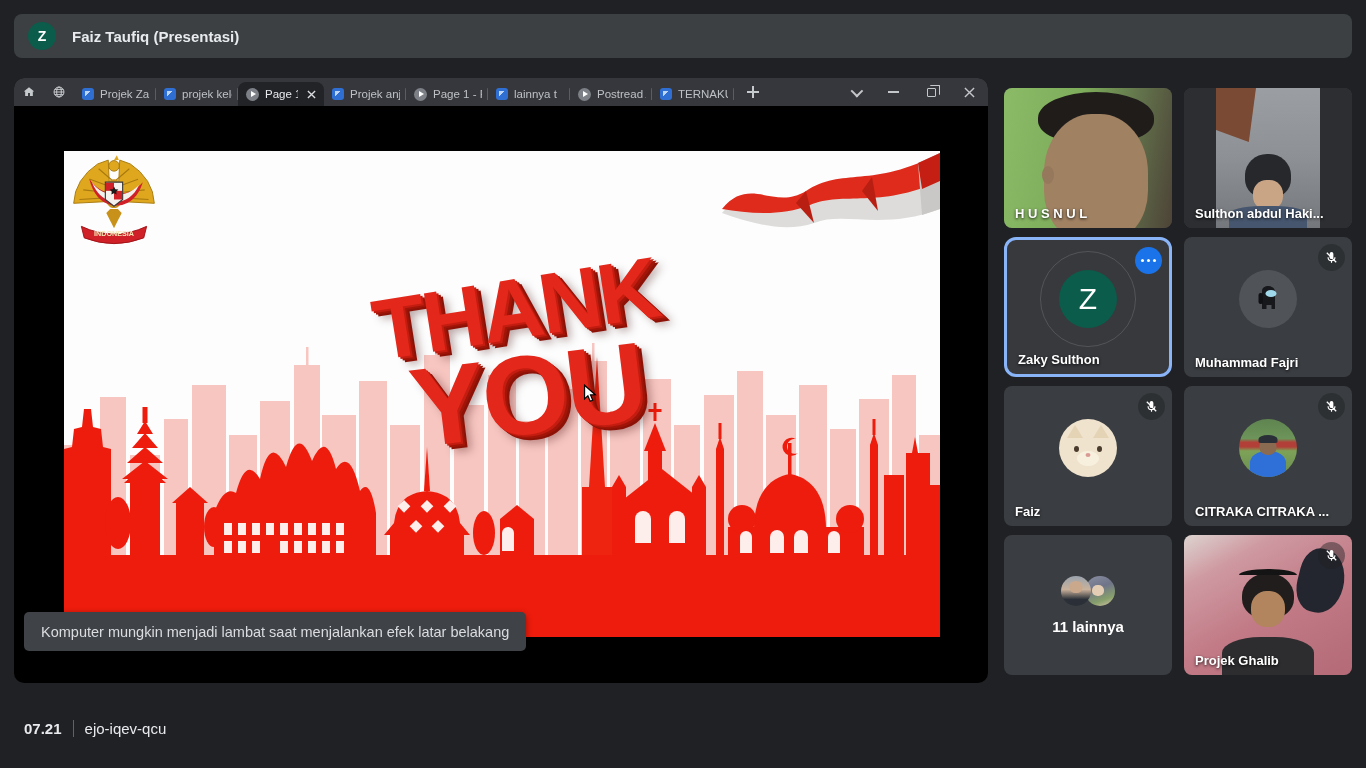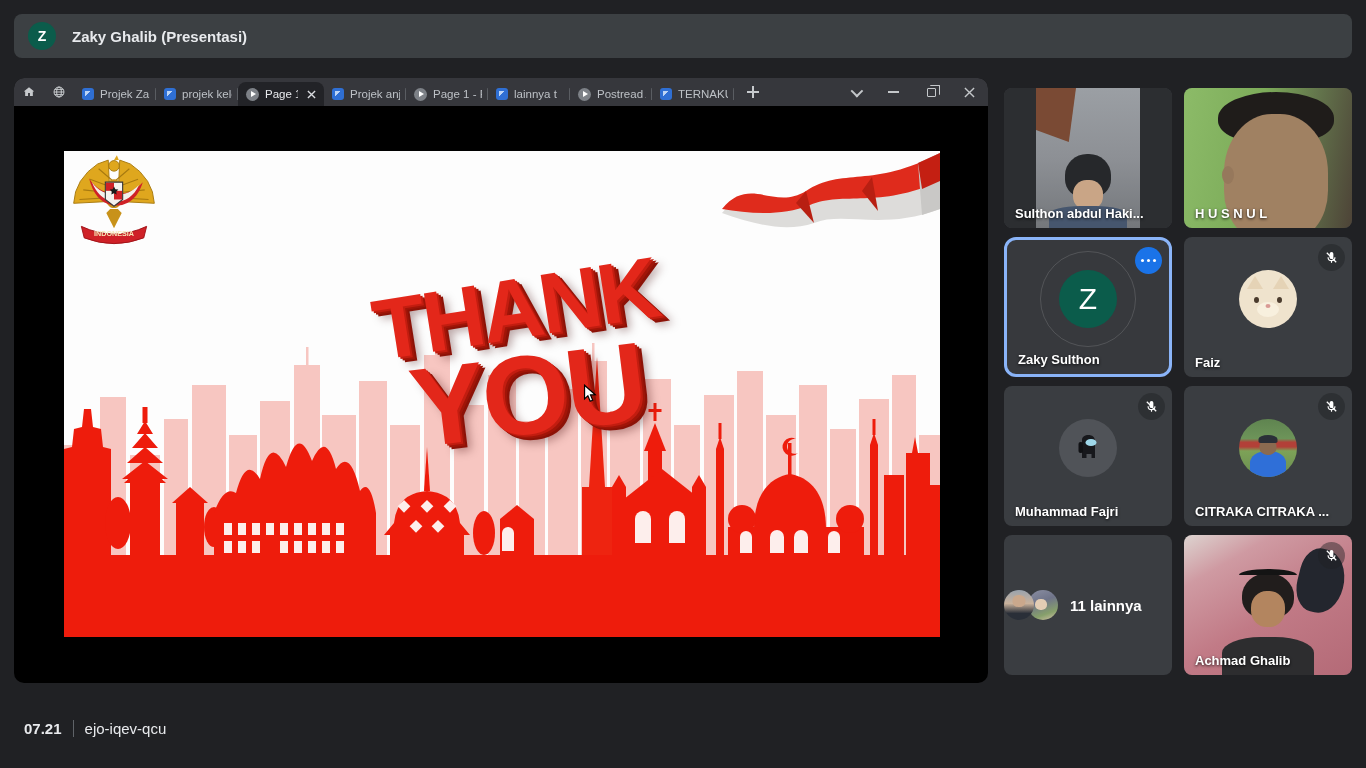--- a/index.html
+++ b/index.html
@@ -186,21 +186,21 @@
     background:#8a6a50; border-radius:46%; }
   .galvin-cap { position:absolute; left:50%; transform:translateX(-50%); bottom:34px; width:19px; height:8px;
     background:#2b3038; border-radius:50% 50% 20% 20%; }
   .faiz-ear { position:absolute; top:6px; width:0; height:0;
     border-left:8px solid transparent; border-right:8px solid transparent; border-bottom:13px solid #e5d3b6; }
   .faiz-eye { position:absolute; top:27px; width:5px; height:6px; border-radius:50%; background:#4a3b2d; }
   .faiz-muzzle { position:absolute; left:50%; transform:translateX(-50%); top:32px; width:22px; height:15px;
     background:#f8f0de; border-radius:50%; }
   .faiz-nose { position:absolute; left:50%; transform:translateX(-50%); top:34px; width:5px; height:4px;
     background:#d99a94; border-radius:50%; }
-  .overflow-tile { display:flex; flex-direction:row; align-items:center; justify-content:flex-start; gap:12px; }
+  .overflow-tile { display:flex; flex-direction:column; align-items:center; justify-content:center; gap:12px; }
   .mini-avatars { display:flex; }
   .mini {
     width:30px; height:30px; border-radius:50%; overflow:hidden; position:relative; flex:0 0 auto;
   }
   .mini.m1 { background:linear-gradient(180deg,#9aa3ad 0%,#c9b29c 45%,#2a2f38 78%); z-index:1; }
   .mini.m1::after { content:""; position:absolute; left:50%; transform:translateX(-50%); top:5px;
     width:13px; height:12px; background:#caa88c; border-radius:46%; }
   .mini.m2 { background:linear-gradient(160deg,#8b8fa3 0%,#6f7489 40%,#87a06b 75%,#d8c3ab 100%); margin-left:-6px; }
   .mini.m2::after { content:""; position:absolute; left:7px; top:9px; width:12px; height:11px;
     background:#e3cdb4; border-radius:46%; }
@@ -212,21 +212,21 @@
   .meta .mtime { font-weight:700; }
   .meta .sep { width:1px; height:17px; background:#5f6368; }
 </style>
 </head>
 <body>
 
 <div class="banner">
   <div class="avatar">
     <span>Z</span>
   </div>
-  <div class="title">Zaky Ghalib (Presentasi)</div>
+  <div class="title">Faiz Taufiq (Presentasi)</div>
 </div>
 
 <div class="presentation">
 
   <div class="tabbar">
     <div class="bar-ico">
       <svg width="14" height="14" viewBox="0 0 24 24">
           <path d="M12 4 3 11h2.4v8h5v-5.4h3.2V19h5v-8H21z" fill="#c7cacd"></path>
         </svg>
     </div>
@@ -449,56 +449,78 @@
     <div class="thankyou">
       <div class="l1">THANK</div>
       <div class="l2">YOU</div>
     </div>
   </div>
 
   <svg class="cursor" width="15" height="19" viewBox="0 0 12 16">
     <path d="M1 1 L1 12.6 L3.8 10 L5.7 14.6 L7.9 13.7 L6 9.2 L10 9 Z" fill="#fff" stroke="#000" stroke-width="1"></path>
   </svg>
 
+  <div class="toast">
+    <span>Komputer mungkin menjadi lambat saat menjalankan efek latar belakang</span>
+  </div>
 </div>
 
 <div class="tiles">
+
+  <div class="tile">
+    <div class="vid husnul">
+      <div class="h-hair"></div>
+        <div class="h-face"></div>
+        <div class="h-ear"></div>
+    </div>
+    <div class="name">H U S N U L</div>
+  </div>
 
   <div class="tile">
     <div class="vid pillarbox">
       <div class="vframe">
         <div class="door"></div>
         <div class="p-hair"></div>
           <div class="p-face"></div>
           <div class="p-shirt"></div>
       </div>
     </div>
     <div class="name">Sulthon abdul Haki...</div>
   </div>
 
-  <div class="tile">
-    <div class="vid husnul">
-      <div class="h-hair"></div>
-        <div class="h-face"></div>
-        <div class="h-ear"></div>
-    </div>
-    <div class="name">H U S N U L</div>
-  </div>
-
   <div class="tile selected">
     <div class="ring"></div>
     <div class="big-avatar av-letter">
       <span>Z</span>
     </div>
     <div class="menu-dots">
         <i></i>
         <i></i>
         <i></i>
       </div>
     <div class="name">Zaky Sulthon</div>
+  </div>
+
+  <div class="tile">
+    <div class="big-avatar av-fajri">
+      <svg width="26" height="28" viewBox="0 0 26 28">
+        <path d="M7 6 C7 2.5 10 1 13.5 1 C17 1 20 3 20 7 L20 24 L16.5 24 L16.5 20 L11.5 20 L11.5 24 L7 24 Z" fill="#17181c"></path>
+        <rect x="3.5" y="8" width="4.5" height="11" rx="2" fill="#101114"></rect>
+        <ellipse cx="16" cy="8.5" rx="5.5" ry="3.6" fill="#9fd8ea"></ellipse>
+      </svg>
+    </div>
+    <div class="mute">
+      <svg width="15" height="15" viewBox="0 0 24 24">
+        <path d="M12 14.5a3 3 0 0 0 3-3V6a3 3 0 0 0-6 0v5.5a3 3 0 0 0 3 3z" fill="#fff"></path>
+        <path d="M17.5 11.5a5.5 5.5 0 0 1-11 0" fill="none" stroke="#fff" stroke-width="1.8"></path>
+        <path d="M12 17v3.5" stroke="#fff" stroke-width="1.8"></path>
+        <path d="M4.5 4.5 L19.5 19.5" stroke="#fff" stroke-width="2"></path>
+      </svg>
+    </div>
+    <div class="name">Muhammad Fajri</div>
   </div>
 
   <div class="tile">
     <div class="big-avatar av-faiz">
       <span class="faiz-ear" style="left:8px"></span>
       <span class="faiz-ear" style="right:8px"></span>
       <span class="faiz-eye" style="left:15px"></span>
       <span class="faiz-eye" style="right:15px"></span>
       <span class="faiz-muzzle"></span>
         <span class="faiz-nose"></span>
@@ -508,80 +530,61 @@
         <path d="M12 14.5a3 3 0 0 0 3-3V6a3 3 0 0 0-6 0v5.5a3 3 0 0 0 3 3z" fill="#fff"></path>
         <path d="M17.5 11.5a5.5 5.5 0 0 1-11 0" fill="none" stroke="#fff" stroke-width="1.8"></path>
         <path d="M12 17v3.5" stroke="#fff" stroke-width="1.8"></path>
         <path d="M4.5 4.5 L19.5 19.5" stroke="#fff" stroke-width="2"></path>
       </svg>
     </div>
     <div class="name">Faiz</div>
   </div>
 
   <div class="tile">
-    <div class="big-avatar av-fajri">
-      <svg width="26" height="28" viewBox="0 0 26 28">
-        <path d="M7 6 C7 2.5 10 1 13.5 1 C17 1 20 3 20 7 L20 24 L16.5 24 L16.5 20 L11.5 20 L11.5 24 L7 24 Z" fill="#17181c"></path>
-        <rect x="3.5" y="8" width="4.5" height="11" rx="2" fill="#101114"></rect>
-        <ellipse cx="16" cy="8.5" rx="5.5" ry="3.6" fill="#9fd8ea"></ellipse>
-      </svg>
+    <div class="big-avatar av-galvin">
+      <span class="galvin-body"></span>
+      <span class="galvin-head"></span>
+        <span class="galvin-cap"></span>
     </div>
     <div class="mute">
       <svg width="15" height="15" viewBox="0 0 24 24">
         <path d="M12 14.5a3 3 0 0 0 3-3V6a3 3 0 0 0-6 0v5.5a3 3 0 0 0 3 3z" fill="#fff"></path>
         <path d="M17.5 11.5a5.5 5.5 0 0 1-11 0" fill="none" stroke="#fff" stroke-width="1.8"></path>
         <path d="M12 17v3.5" stroke="#fff" stroke-width="1.8"></path>
         <path d="M4.5 4.5 L19.5 19.5" stroke="#fff" stroke-width="2"></path>
       </svg>
     </div>
-    <div class="name">Muhammad Fajri</div>
+    <div class="name">CITRAKA CITRAKA ...</div>
+  </div>
+
+  <div class="tile overflow-tile">
+    <div class="mini-avatars">
+      <span class="mini m1"></span>
+      <span class="mini m2"></span>
+    </div>
+    <div class="overflow-label">11 lainnya</div>
   </div>
 
   <div class="tile">
-    <div class="big-avatar av-galvin">
-      <span class="galvin-body"></span>
-      <span class="galvin-head"></span>
-        <span class="galvin-cap"></span>
+    <div class="vid achmad">
+      <div class="a-clothes"></div>
+        <div class="a-hair"></div>
+        <div class="a-band"></div>
+      <div class="a-face"></div>
+        <div class="a-shirt"></div>
     </div>
     <div class="mute">
       <svg width="15" height="15" viewBox="0 0 24 24">
         <path d="M12 14.5a3 3 0 0 0 3-3V6a3 3 0 0 0-6 0v5.5a3 3 0 0 0 3 3z" fill="#fff"></path>
         <path d="M17.5 11.5a5.5 5.5 0 0 1-11 0" fill="none" stroke="#fff" stroke-width="1.8"></path>
         <path d="M12 17v3.5" stroke="#fff" stroke-width="1.8"></path>
         <path d="M4.5 4.5 L19.5 19.5" stroke="#fff" stroke-width="2"></path>
       </svg>
     </div>
-    <div class="name">CITRAKA CITRAKA ...</div>
-  </div>
-
-  <div class="tile overflow-tile">
-    <div class="mini-avatars">
-      <span class="mini m1"></span>
-      <span class="mini m2"></span>
-    </div>
-    <div class="overflow-label">11 lainnya</div>
-  </div>
-
-  <div class="tile">
-    <div class="vid achmad">
-      <div class="a-clothes"></div>
-        <div class="a-hair"></div>
-        <div class="a-band"></div>
-      <div class="a-face"></div>
-        <div class="a-shirt"></div>
-    </div>
-    <div class="mute">
-      <svg width="15" height="15" viewBox="0 0 24 24">
-        <path d="M12 14.5a3 3 0 0 0 3-3V6a3 3 0 0 0-6 0v5.5a3 3 0 0 0 3 3z" fill="#fff"></path>
-        <path d="M17.5 11.5a5.5 5.5 0 0 1-11 0" fill="none" stroke="#fff" stroke-width="1.8"></path>
-        <path d="M12 17v3.5" stroke="#fff" stroke-width="1.8"></path>
-        <path d="M4.5 4.5 L19.5 19.5" stroke="#fff" stroke-width="2"></path>
-      </svg>
-    </div>
-    <div class="name">Achmad Ghalib</div>
+    <div class="name">Projek Ghalib</div>
   </div>
 </div>
 
 <div class="footer">
 
   <div class="meta">
     <span class="mtime">07.21</span>
     <span class="sep"></span>
     <span>ejo-iqev-qcu</span>
   </div>

